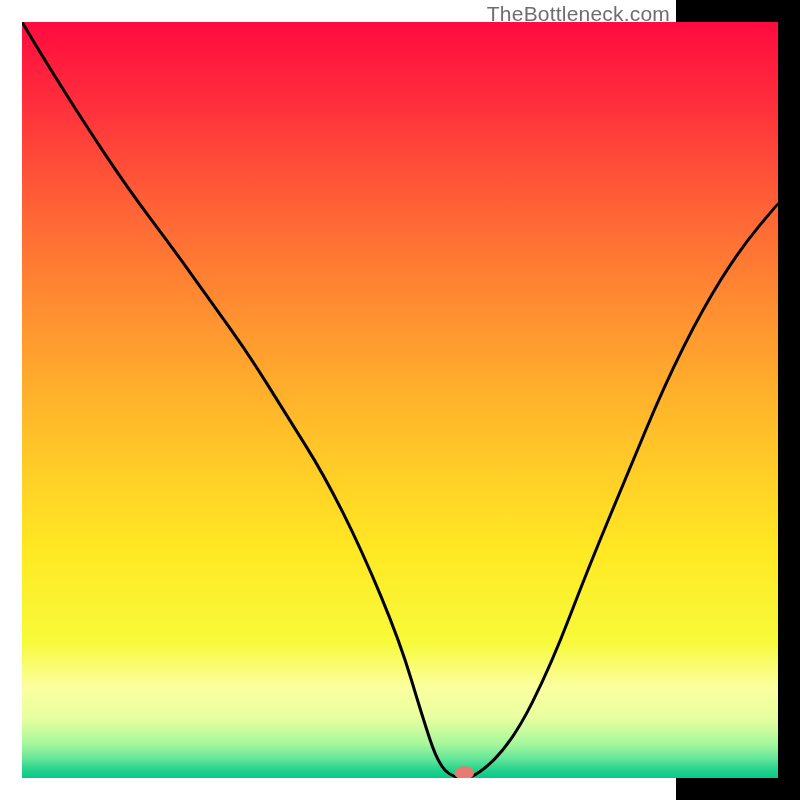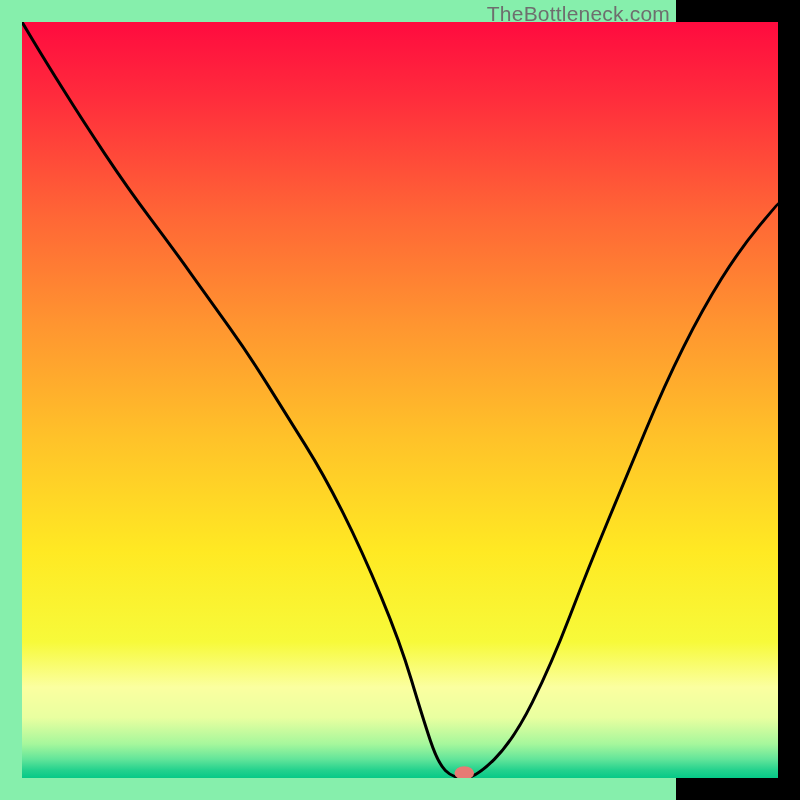--- a/index.html
+++ b/index.html
@@ -8,21 +8,21 @@
     width: 800px;
     height: 800px;
     background: #000;
     font-family: Arial, Helvetica, sans-serif;
     overflow: hidden;
   }
   .frame {
     position: relative;
     width: 676px;
     height: 800px;
-    background: #86efac;
+    background: #ffffff;
   }
   .plot-area {
     position: absolute;
     left: 22px;
     top: 22px;
     width: 756px;
     height: 756px;
     overflow: hidden;
   }
   .watermark {

